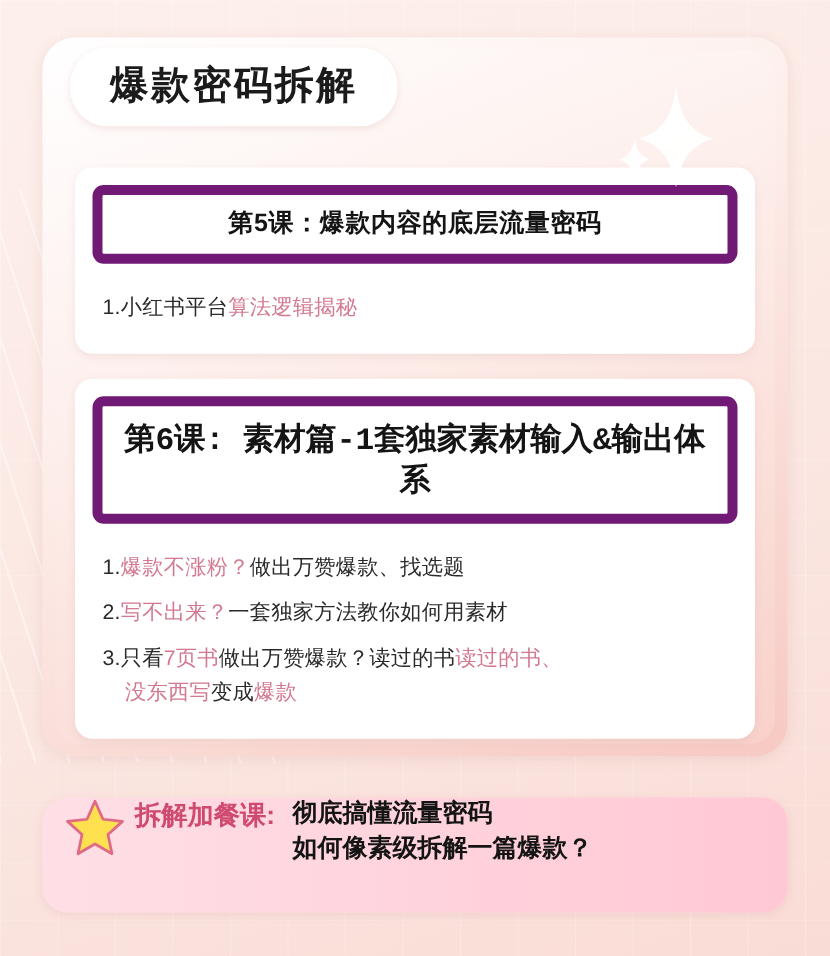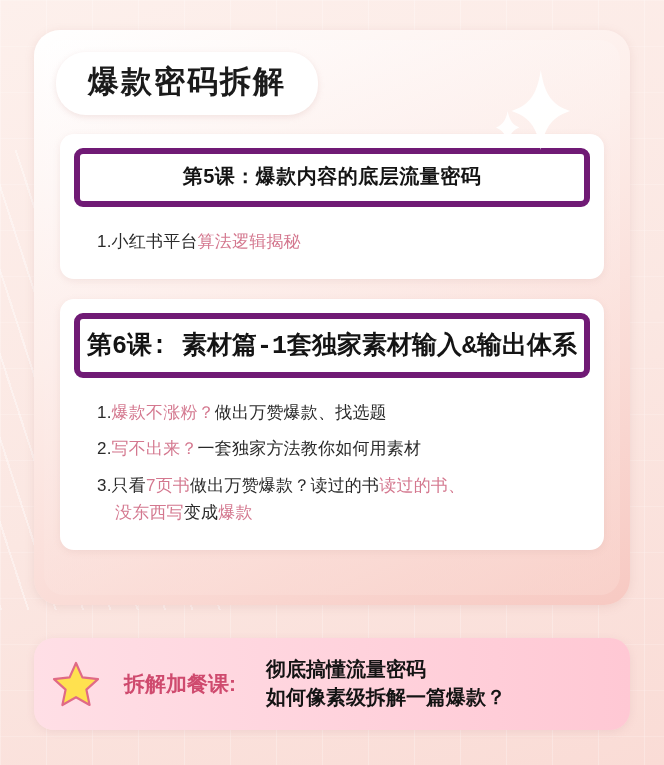--- a/index.html
+++ b/index.html
@@ -46,21 +46,21 @@
   .main-card-inner {
     position: absolute; inset: 10px;
     border-radius: 20px;
     background: linear-gradient(160deg, rgba(255,255,255,.55), rgba(250,215,208,.55));
     pointer-events: none;
   }
 
   
   .heading-wrap {
     position: absolute;
-    left: 22px; top: 22px;
+    left: 22px; top: 8px;
     display: flex; align-items: flex-end;
     z-index: 4;
   }
   .heading-pill {
     background: #fff;
     border-radius: 30px;
     padding: 9px 32px 12px 32px;
     box-shadow: 0 2px 6px rgba(200,150,145,.22);
   }
   .heading-pill span {
@@ -87,54 +87,52 @@
     background: #fff;
     border-radius: 14px;
     padding: 0 0 14px 0;
     margin-bottom: 20px;
     box-shadow: 0 2px 7px rgba(190,150,145,.16);
     overflow: hidden;
   }
   .lesson-title {
     display: block;
     margin: 14px 14px 10px 14px;
-    border: 6px solid #701a75;
+    border: 8px solid #701a75;
     border-radius: 9px;
     background: #fff;
     text-align: center;
     font-size: 20px;
     font-weight: 700;
     color: #141414;
     padding: 9px 6px 11px 6px;
     letter-spacing: .5px;
   }
   .lesson-title.tight { font-size: 25px; letter-spacing: 0; font-family: Liberation Mono, monospace; }
-  .lesson-items { padding: 2px 22px 0 37px; }
+  .lesson-items { padding: 2px 22px 0 22px; }
   .lesson-item {
     font-size: 17px;
     line-height: 1.62;
     color: #2a2a2a;
     margin: 9px 0;
     letter-spacing: .2px;
   }
   .hl { color: #d4788f; }
 
   
   .bottom-bar {
     position: absolute;
     left: 34px; top: 638px;
     width: 596px;
     height: 92px;
     border-radius: 20px;
     background: linear-gradient(90deg, #ffdfe6 0%, #ffd2dc 55%, #ffc8d4 100%);
     box-shadow: 0 2px 8px rgba(200,150,160,.2);
     display: flex;
-    align-items: center;
     padding: 0 18px;
-    gap: 16px;
   }
   .star {
     width: 48px; height: 48px;
     flex: 0 0 48px;
     margin-right: 8px;
   }
   .bottom-label {
     font-size: 21px;
     font-weight: 700;
     color: #cf4a6e;

